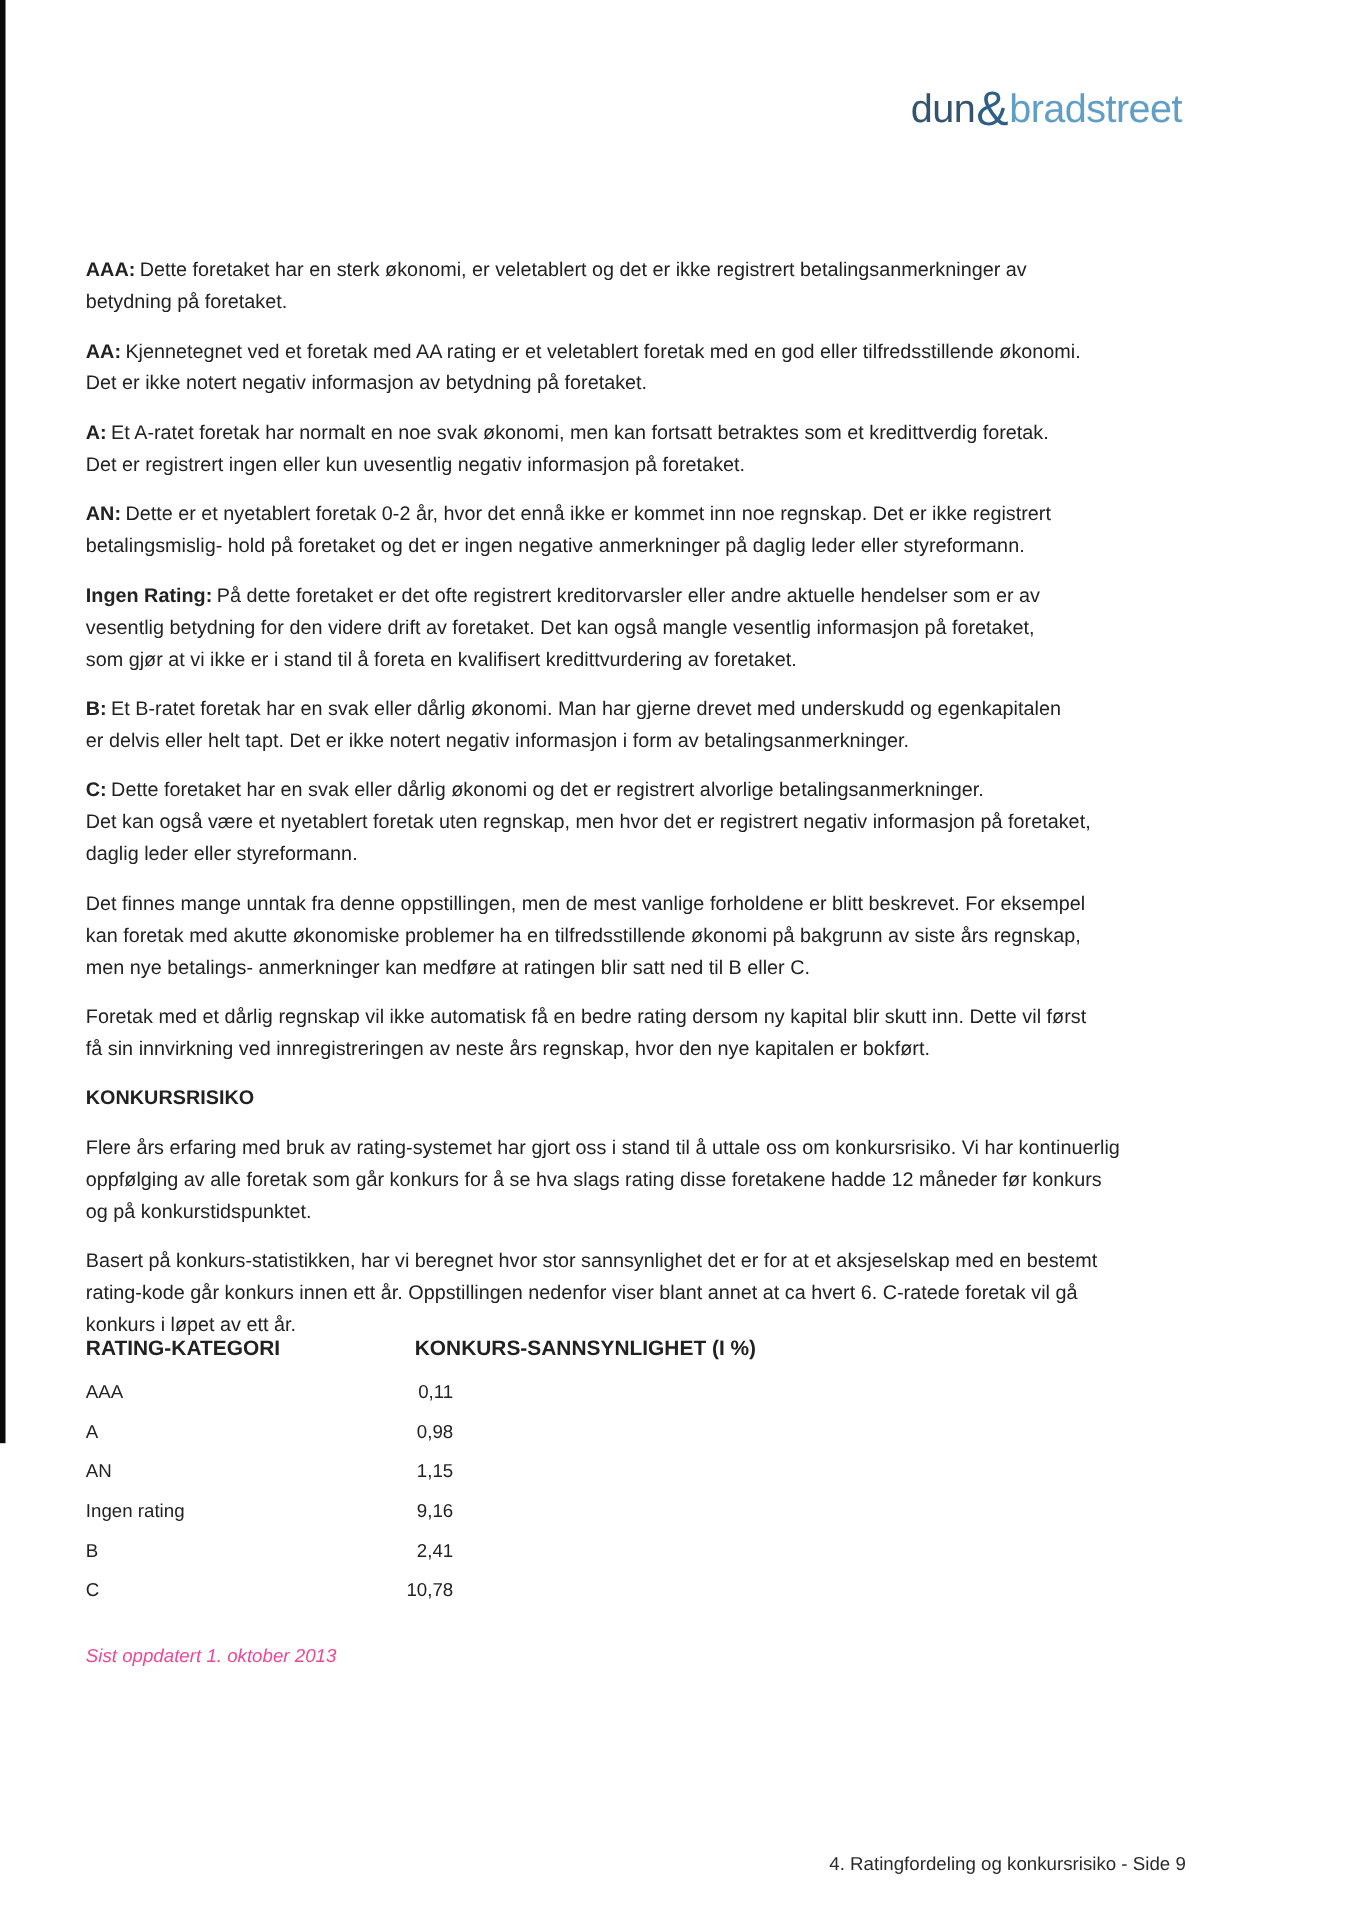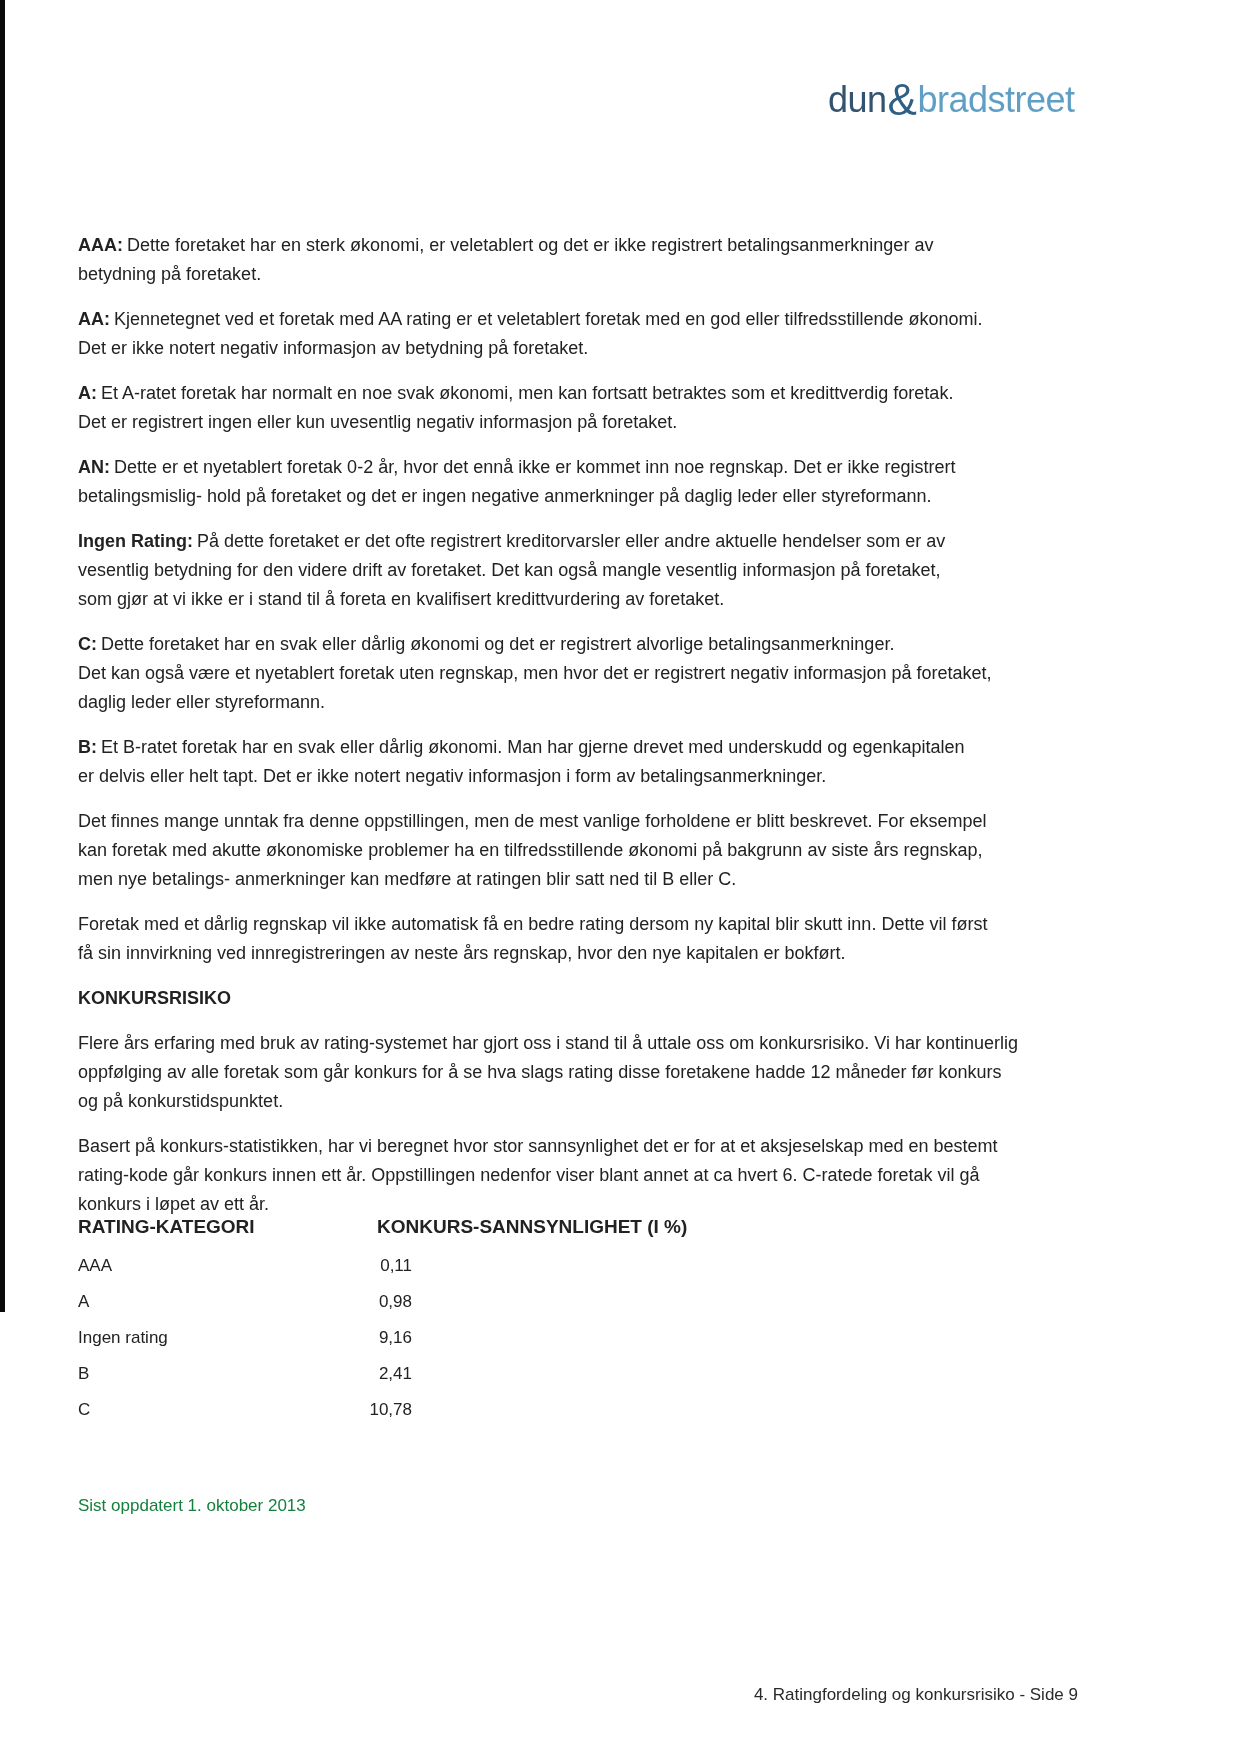--- a/index.html
+++ b/index.html
@@ -64,21 +64,22 @@
     position: relative;
     height: 36px;
     line-height: 29px;
   }
   .ktable .cat { position: absolute; left: 0; top: 3px; }
   .ktable .val { position: absolute; left: 180px; top: 3px; width: 154px; text-align: right; }
   .footnote {
     position: absolute;
     left: 78px; top: 1496px;
     font-size: 17px;
-    color: #15803d;
+    font-style: italic;
+    color: #ec4899;
   }
   .page-footer {
     position: absolute;
     right: 163px; top: 1685px;
     font-size: 17px;
     color: #2a2a2a;
     text-align: right;
   }
 </style>
 </head>
@@ -114,28 +115,28 @@
 betalingsmislig- hold på foretaket og det er ingen negative anmerkninger på daglig leder eller styreformann.</span>
   </p>
 
   <p>
     <span class="plabel">Ingen Rating:</span><span class="ptext">På dette foretaket er det ofte registrert kreditorvarsler eller andre aktuelle hendelser som er av
 vesentlig betydning for den videre drift av foretaket. Det kan også mangle vesentlig informasjon på foretaket,
 som gjør at vi ikke er i stand til å foreta en kvalifisert kredittvurdering av foretaket.</span>
   </p>
 
   <p>
+    <span class="plabel">B:</span><span class="ptext">Et B-ratet foretak har en svak eller dårlig økonomi. Man har gjerne drevet med underskudd og egenkapitalen
+er delvis eller helt tapt. Det er ikke notert negativ informasjon i form av betalingsanmerkninger.</span>
+  </p>
+
+  <p>
     <span class="plabel">C:</span><span class="ptext">Dette foretaket har en svak eller dårlig økonomi og det er registrert alvorlige betalingsanmerkninger.
 Det kan også være et nyetablert foretak uten regnskap, men hvor det er registrert negativ informasjon på foretaket,
 daglig leder eller styreformann.</span>
-  </p>
-
-  <p>
-    <span class="plabel">B:</span><span class="ptext">Et B-ratet foretak har en svak eller dårlig økonomi. Man har gjerne drevet med underskudd og egenkapitalen
-er delvis eller helt tapt. Det er ikke notert negativ informasjon i form av betalingsanmerkninger.</span>
   </p>
 
   <p>
     <span class="ptext">Det finnes mange unntak fra denne oppstillingen, men de mest vanlige forholdene er blitt beskrevet. For eksempel
 kan foretak med akutte økonomiske problemer ha en tilfredsstillende økonomi på bakgrunn av siste års regnskap,
 men nye betalings- anmerkninger kan medføre at ratingen blir satt ned til B eller C.</span>
   </p>
 
   <p>
     <span class="ptext">Foretak med et dårlig regnskap vil ikke automatisk få en bedre rating dersom ny kapital blir skutt inn. Dette vil først
@@ -166,20 +167,24 @@
     <span class="cat">AAA</span>
     <span class="val">0,11</span>
   </div>
 
 
   <div class="trow">
     <span class="cat">A</span>
     <span class="val">0,98</span>
   </div>
 
+  <div class="trow">
+    <span class="cat">AN</span>
+    <span class="val">1,15</span>
+  </div>
 
   <div class="trow">
     <span class="cat">Ingen rating</span>
     <span class="val">9,16</span>
   </div>
 
   <div class="trow">
     <span class="cat">B</span>
     <span class="val">2,41</span>
   </div>

